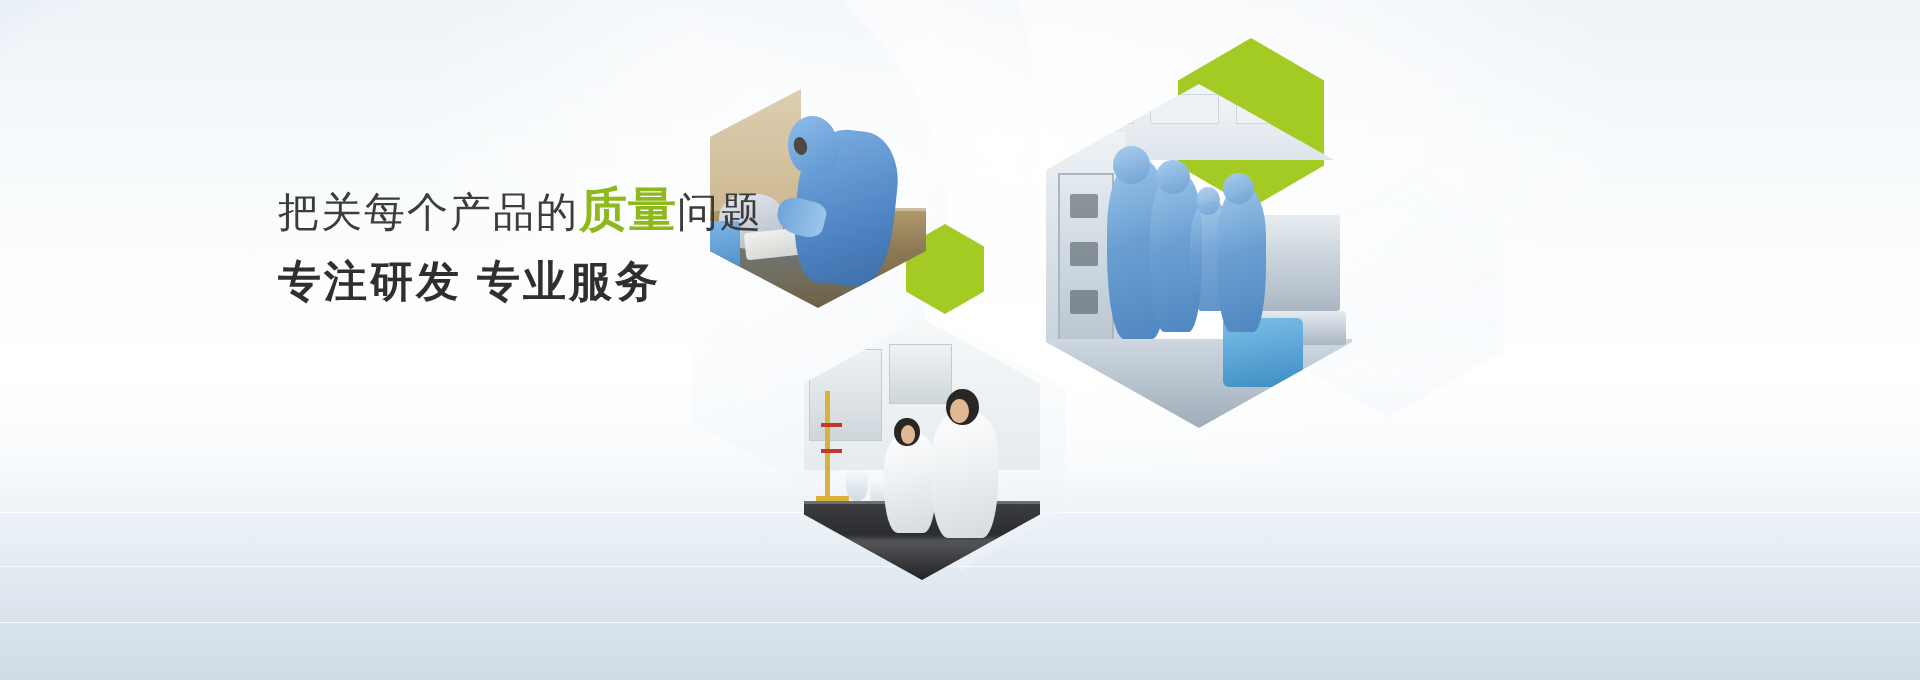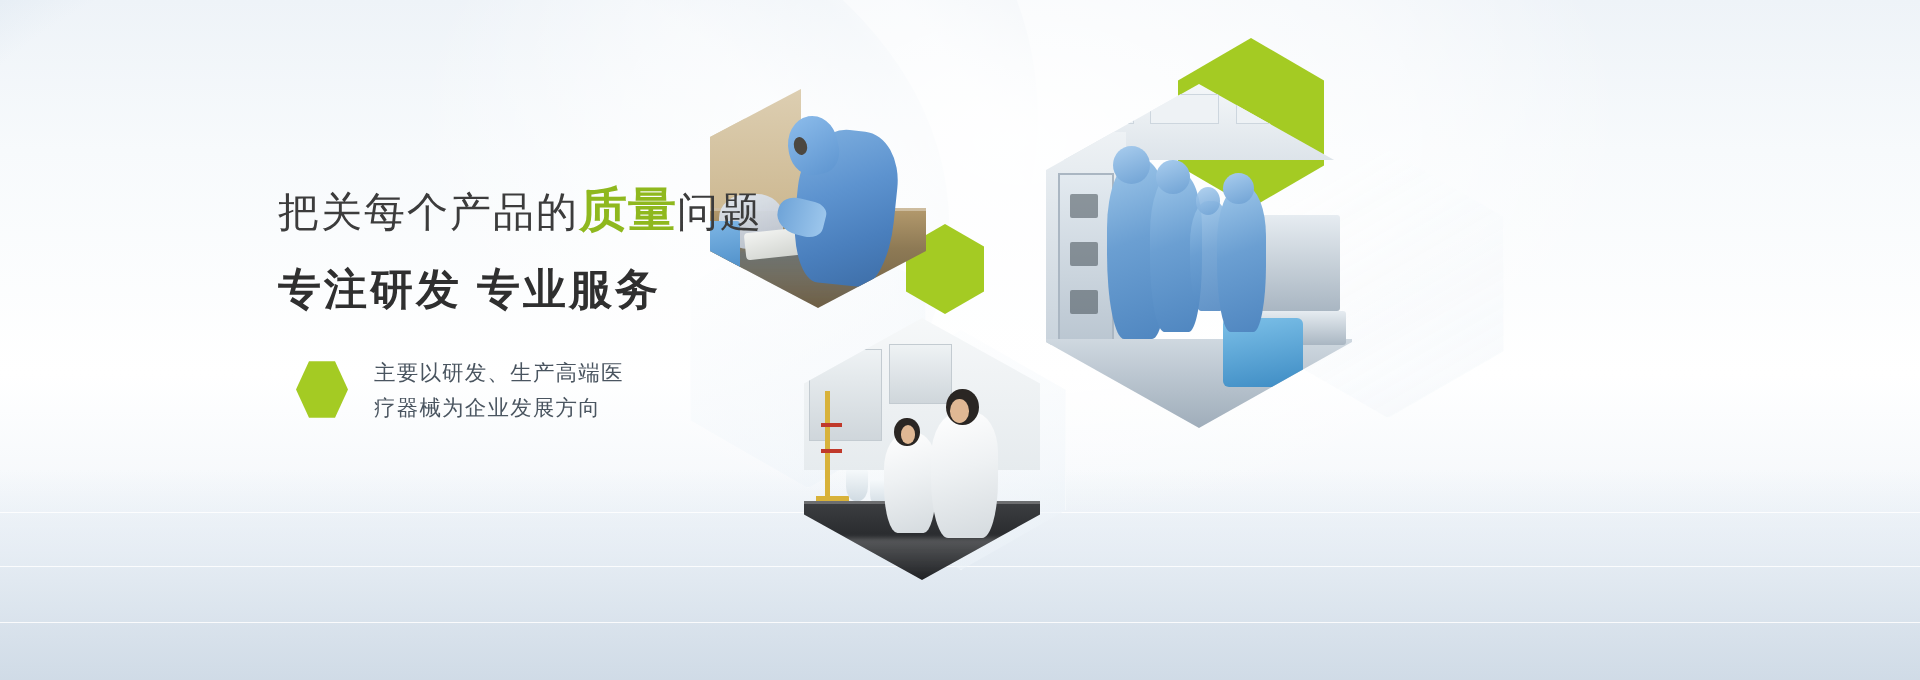--- a/index.html
+++ b/index.html
@@ -35,21 +35,21 @@
       background:linear-gradient(180deg,rgba(255,255,255,0) 0%,rgba(226,234,242,.75) 40%,rgba(205,217,229,.9) 100%);}
   .floor-line{position:absolute;left:0;right:0;height:1px;background:rgba(255,255,255,.85);}
   .glow{position:absolute;left:420px;top:-240px;width:1200px;height:760px;border-radius:50%;
       background:radial-gradient(ellipse at center,rgba(255,255,255,.95) 0%,rgba(255,255,255,.55) 45%,rgba(255,255,255,0) 72%);}
 
   
   #text-block{position:absolute;left:278px;top:186px;width:470px;}
   .headline{font-size:41px;line-height:1.0;color:#3c3c3c;letter-spacing:2px;
      font-family:"Liberation Sans","DejaVu Sans",sans-serif;white-space:nowrap;}
   .headline .hl-green{color:#8fb81e;font-weight:bold;font-size:48px;letter-spacing:1px;}
-  .headline-2{margin-top:34px;font-size:43px;line-height:1.0;color:#2f2f2f;
+  .headline-2{margin-top:26px;font-size:43px;line-height:1.0;color:#2f2f2f;
      font-weight:bold;letter-spacing:3px;white-space:nowrap;}
   #subtitle-row{position:absolute;left:296px;top:356px;display:flex;align-items:flex-start;}
   .hexbullet{width:52px;height:59px;background:#a4cb23;flex:0 0 auto;margin-top:4px;
      clip-path:polygon(25% 2%,75% 2%,100% 50%,75% 98%,25% 98%,0% 50%);}
   #subtitle-text{margin-left:26px;font-size:21.5px;line-height:1.62;color:#4a5560;letter-spacing:1.2px;}
   #subtitle-text div{white-space:nowrap;}
 
   
   .hex{position:absolute;clip-path:polygon(50% 0%,100% 25%,100% 75%,50% 100%,0% 75%,0% 25%);}
   .hex-ghost{background:linear-gradient(150deg,rgba(255,255,255,.72),rgba(232,240,247,.5));
@@ -207,21 +207,14 @@
     </div>
   </div>
 
   <div id="text-block">
     <div class="headline">
       <span>把关每个产品的</span><span class="hl-green">质量</span><span>问题</span>
     </div>
     <div class="headline-2">专注研发 专业服务</div>
   </div>
 
-  <div id="subtitle-row">
-    <div class="hexbullet"></div>
-    <div id="subtitle-text">
-      <div>主要以研发、生产高端医</div>
-      <div>疗器械为企业发展方向</div>
-    </div>
-  </div>
 
 </div>
 
 </body></html>

